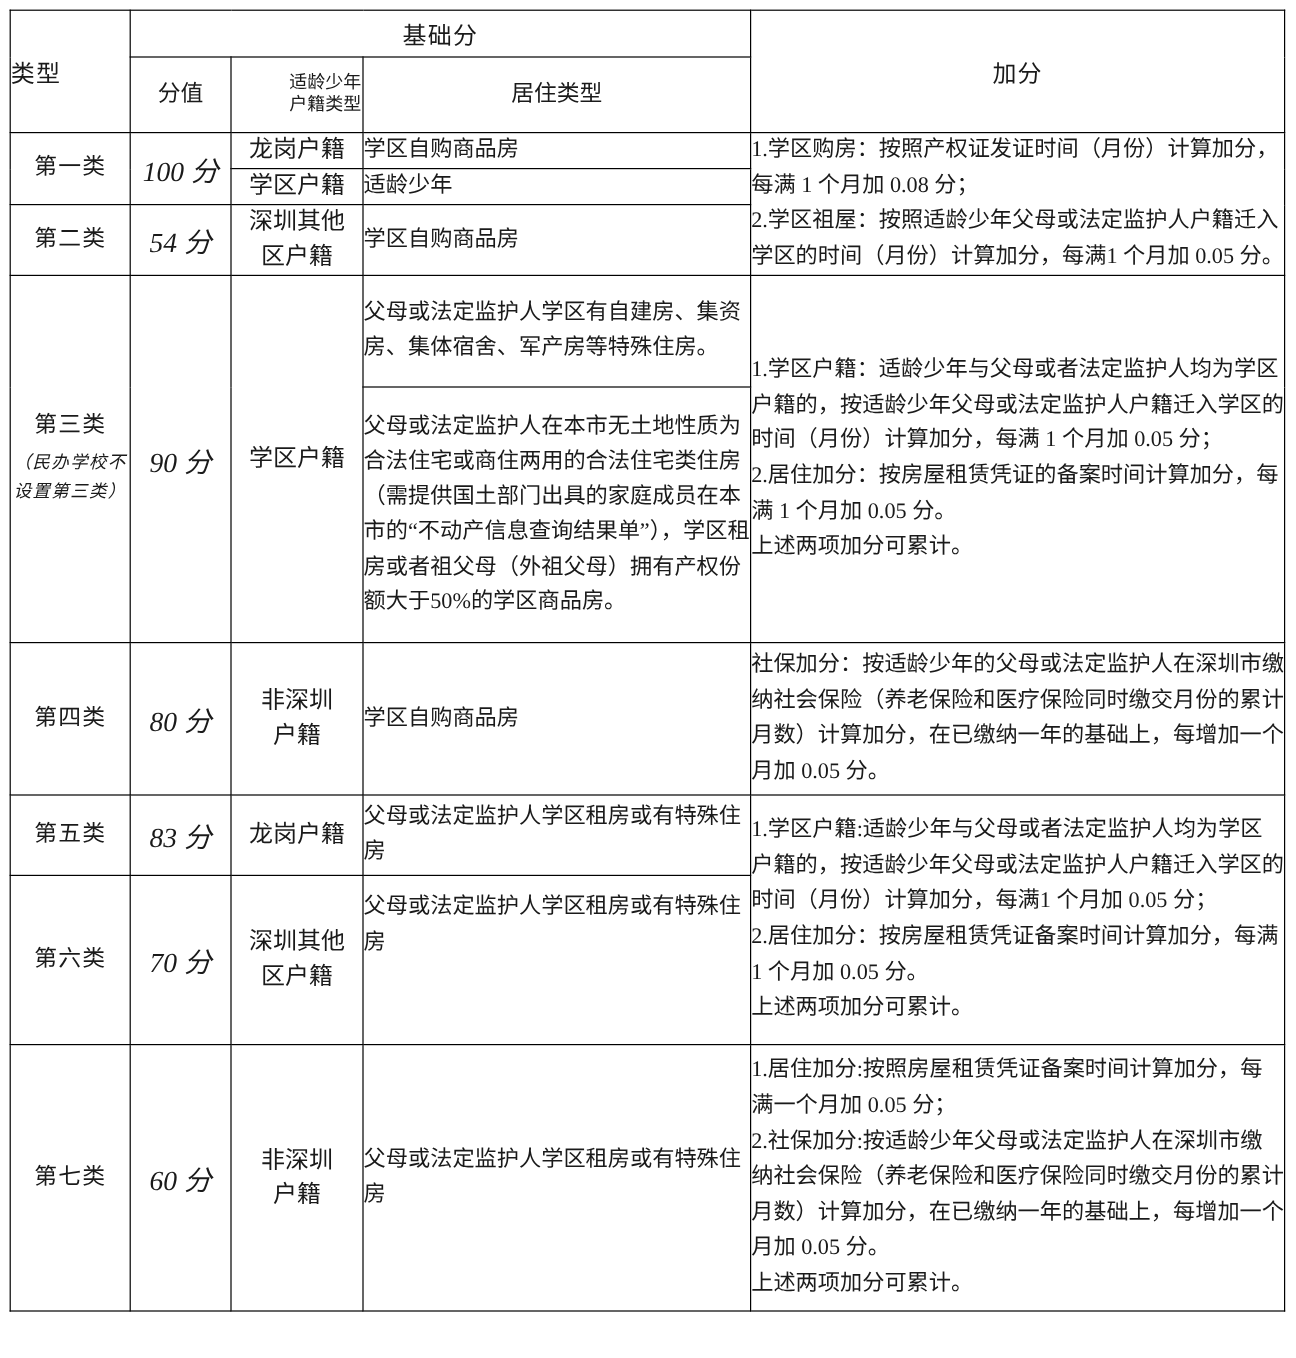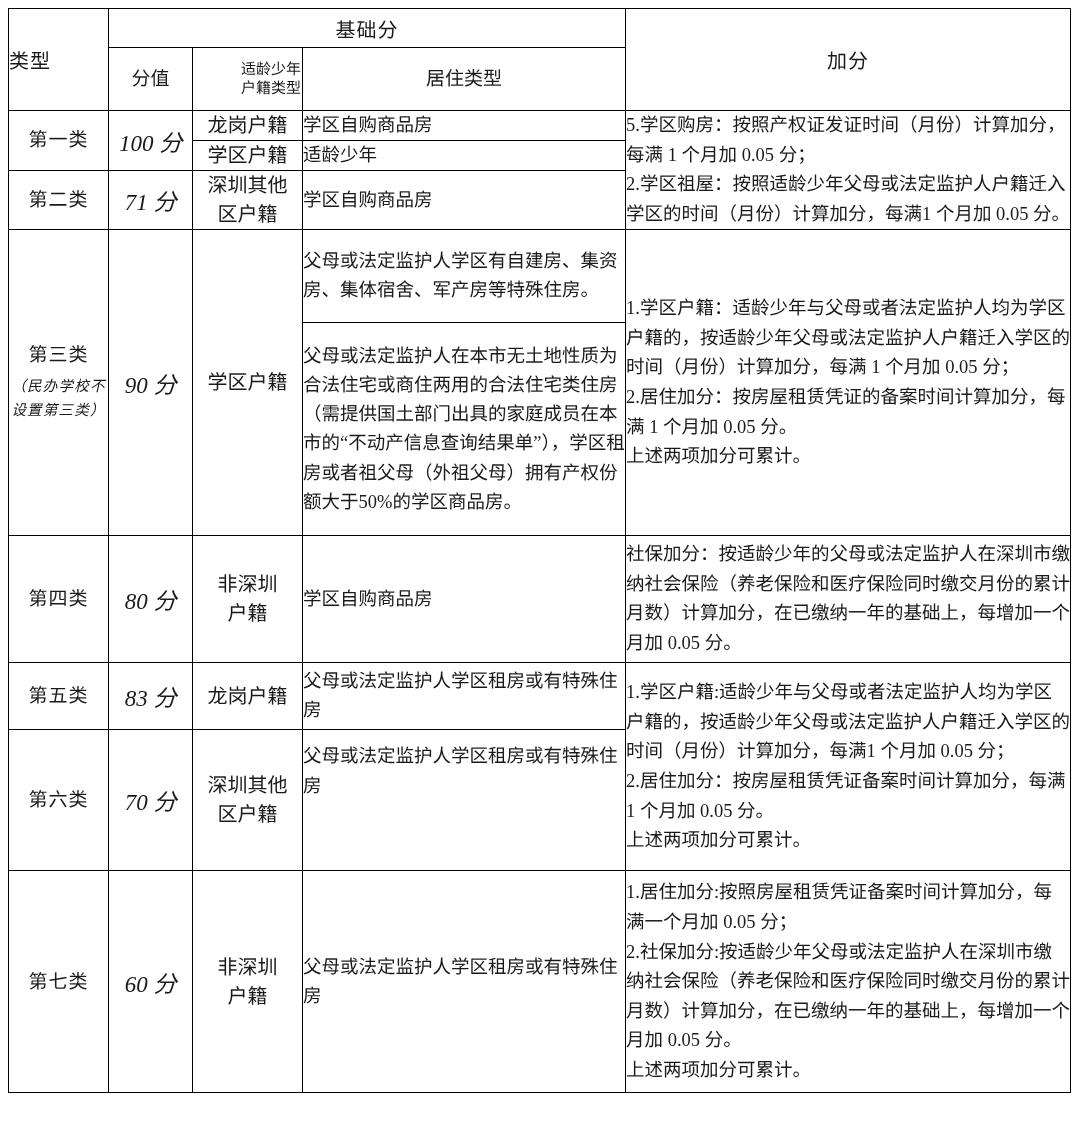--- a/index.html
+++ b/index.html
@@ -148,34 +148,34 @@
       </tr>
 
       <tr>
         <td rowspan="2" class="cell-type">
           <span>第一类</span>
         </td>
         <td rowspan="2" class="cell-score">100 分</td>
         <td class="cell-hukou">龙岗户籍</td>
         <td class="cell-live mid">学区自购商品房</td>
         <td rowspan="3" class="cell-bonus">
-          <p>5.学区购房：按照产权证发证时间（月份）计算加分，每满 1 个月加 0.05 分；</p>
+          <p>1.学区购房：按照产权证发证时间（月份）计算加分，每满 1 个月加 0.08 分；</p>
           <p>2.学区祖屋：按照适龄少年父母或法定监护人户籍迁入学区的时间（月份）计算加分，每满1 个月加 0.05 分。</p>
         </td>
       </tr>
       <tr>
         <td class="cell-hukou">学区户籍</td>
         <td class="cell-live mid">适龄少年</td>
       </tr>
 
       <tr>
         <td class="cell-type">
           <span>第二类</span>
         </td>
-        <td class="cell-score">71 分</td>
+        <td class="cell-score">54 分</td>
         <td class="cell-hukou multiline">深圳其他<br>区户籍</td>
         <td class="cell-live mid">学区自购商品房</td>
       </tr>
 
       <tr>
         <td rowspan="2" class="cell-type">
           <span>第三类</span>
           <span class="note">（民办学校不设置第三类）</span>
         </td>
         <td rowspan="2" class="cell-score">90 分</td>

